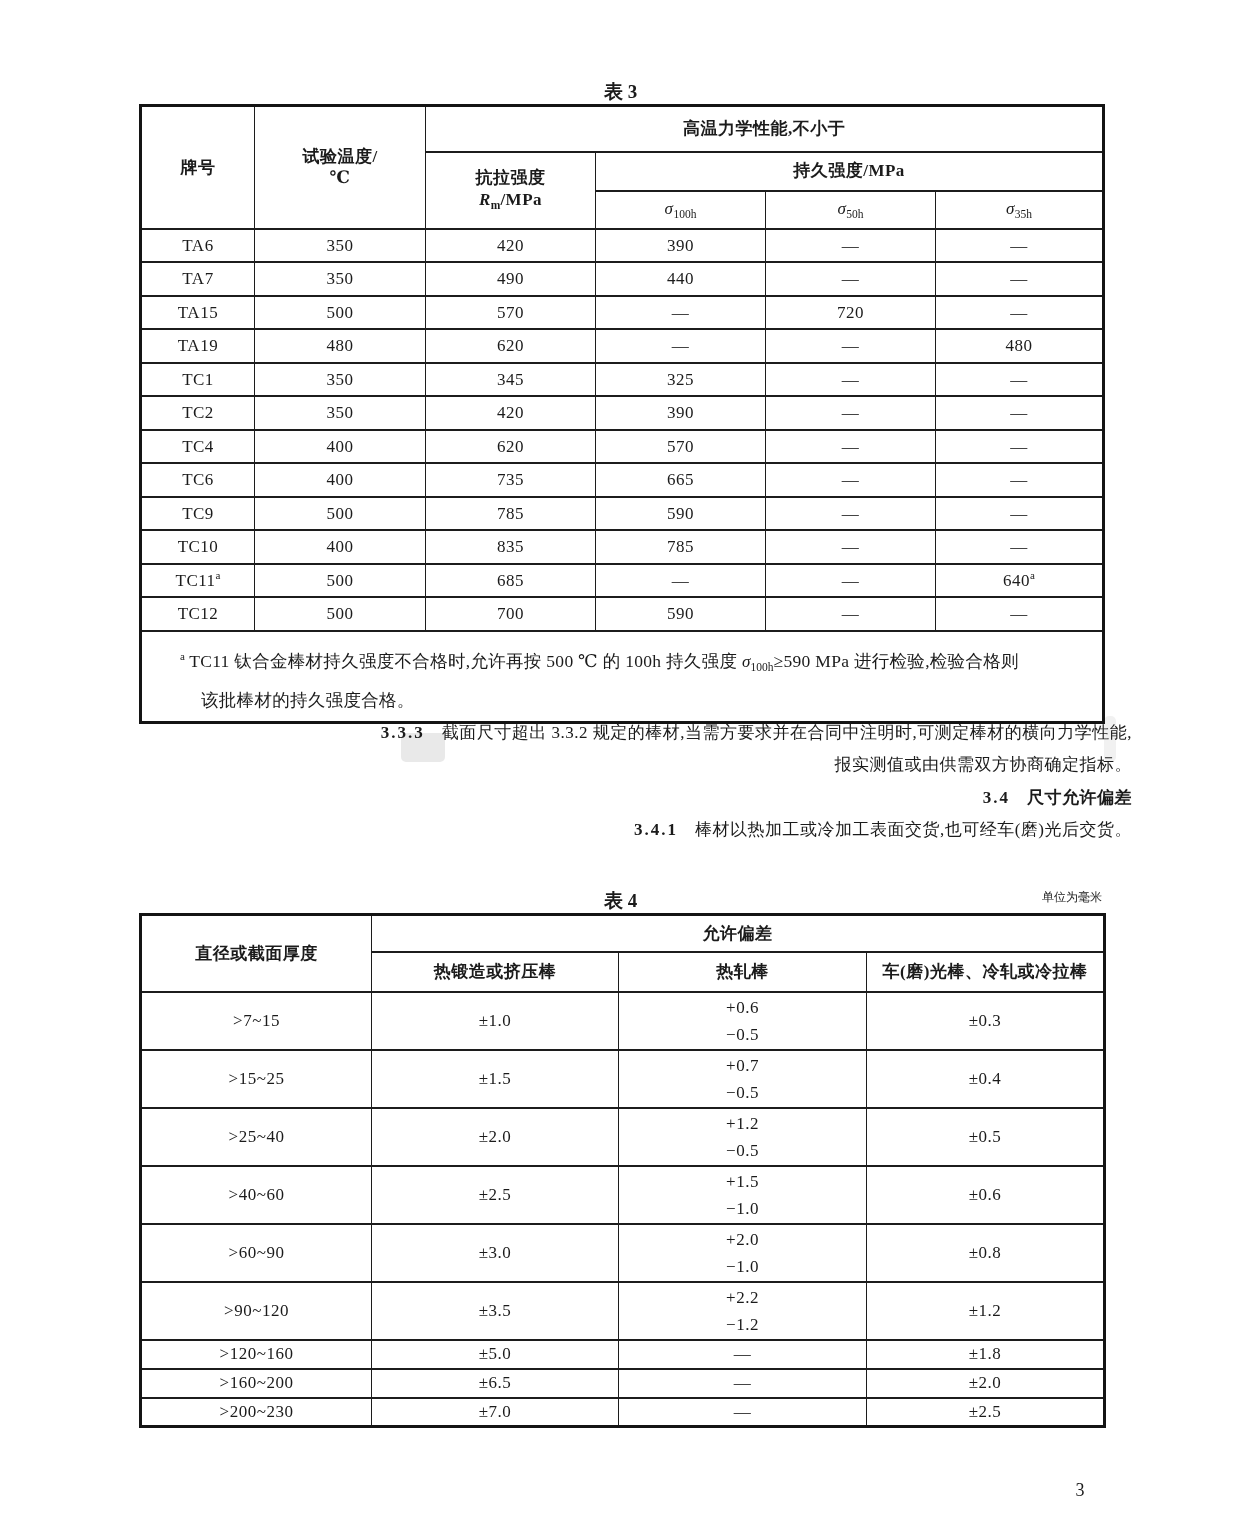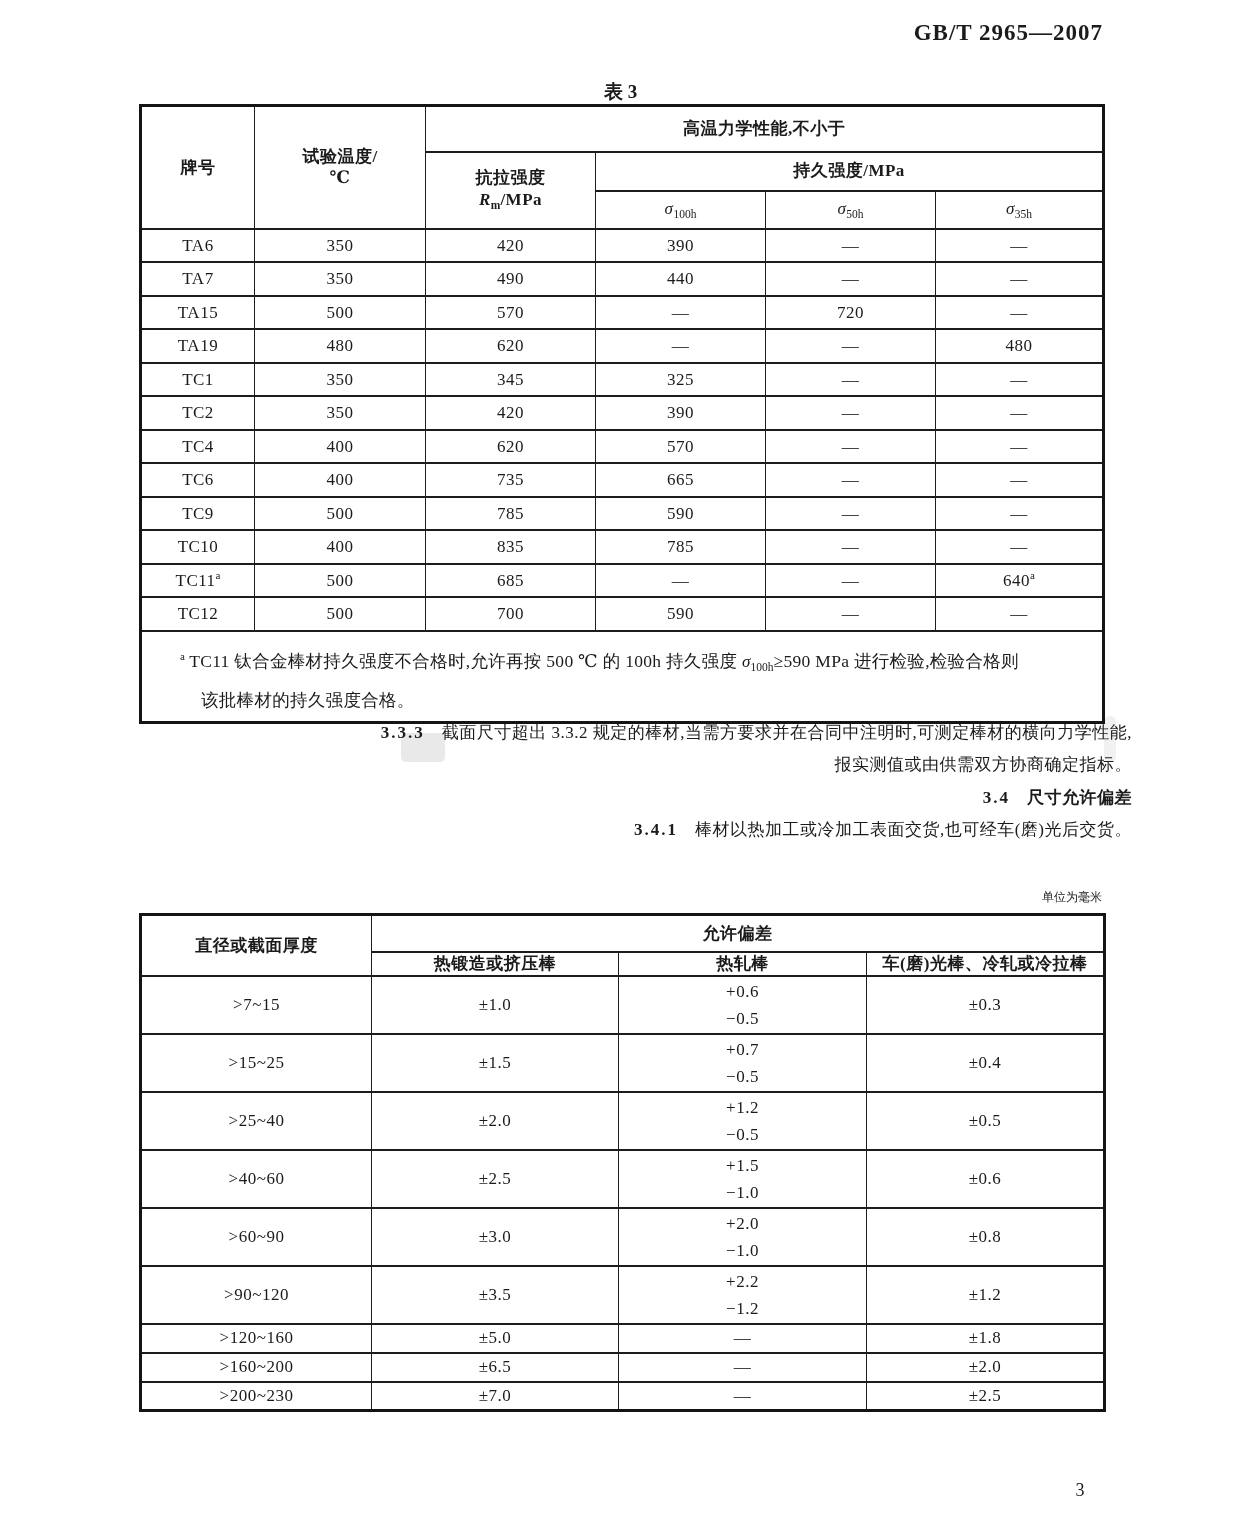--- a/index.html
+++ b/index.html
@@ -25,21 +25,21 @@
   .gbtable td {
     border:2px solid #1c1c1c; border-left-width:1.6px; border-right-width:1.6px;
     text-align:center; vertical-align:middle; padding:0;
     font-size:17px; letter-spacing:0.5px; line-height:1.25;
   }
   .t3 { left:139px; top:104px; width:963px; }
   .t3 tr.h1 { height:46px; } .t3 tr.h2 { height:39px; } .t3 tr.h3 { height:38px; }
   .t3 tr.dr { height:33.5px; }
   .t3 tr.fn { height:84px; }
   .t4 { left:139px; top:913px; width:964px; }
-  .t4 tr.h1 { height:37px; } .t4 tr.h2 { height:24px; }
+  .t4 tr.h1 { height:37px; } .t4 tr.h2 { height:40px; }
   .t4 tr.tall { height:58px; } .t4 tr.short { height:29px; }
   .hd { font-size:17.5px; letter-spacing:1px;font-weight:bold; }
   .sig { font-style:italic; font-size:17px; }
   .it { font-style:italic; }
   sub { font-size:11.5px; letter-spacing:0; }
   sup { font-size:11px; letter-spacing:0; }
   .fn td {
     text-align:left; font-size:17.5px; letter-spacing:0.3px; line-height:33px;
     padding:8px 24px 4px 38px;
   }
@@ -55,21 +55,20 @@
     text-align:center; font-size:18px; }
   .artifact { position:absolute; background:#d7d7d7; opacity:0.55; border-radius:5px; }
   .a1 { left:401px; top:733px; width:44px; height:29px; }
   .a2 { left:1104px; top:716px; width:12px; height:46px; opacity:0.35; }
 </style>
 </head>
 <body>
 
 <div class="page">
 
-  <div class="std-code">GB/T 2965—2007</div>
 
   <div class="tbl-title t3-title">表 3</div>
 
   <div class="artifact a1"></div>
   <div class="artifact a2"></div>
 
   <table class="gbtable t3">
     <colgroup>
       <col style="width:114px">
         <col style="width:171px">
@@ -204,20 +203,21 @@
       </td>
     </tr>
   </tbody>
     </table>
 
   <div class="sec s333a"><b class="num">3.3.3</b><span>截面尺寸超出 3.3.2 规定的棒材,当需方要求并在合同中注明时,可测定棒材的横向力学性能,</span></div>
   <div class="sec s333b">报实测值或由供需双方协商确定指标。</div>
   <div class="sec s34 sec-bold"><b class="num">3.4</b><span>尺寸允许偏差</span></div>
   <div class="sec s341"><b class="num">3.4.1</b><span>棒材以热加工或冷加工表面交货,也可经车(磨)光后交货。</span></div>
 
+  <div class="tbl-title t4-title">表 4</div>
   <div class="t4-unit">单位为毫米</div>
 
   <table class="gbtable t4">
     <colgroup>
       <col style="width:231px">
         <col style="width:247px">
         <col style="width:248px">
         <col style="width:238px">
     </colgroup>
     <tbody>

